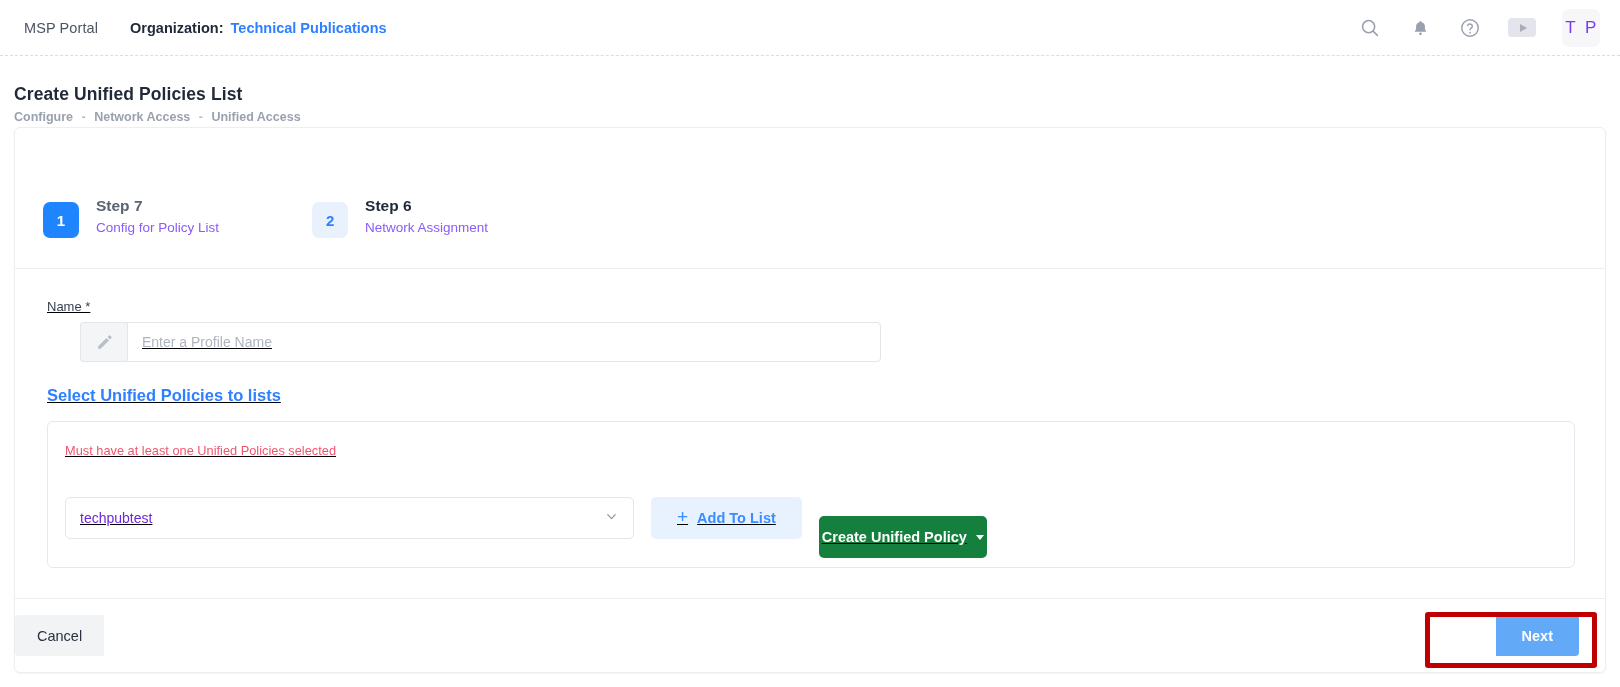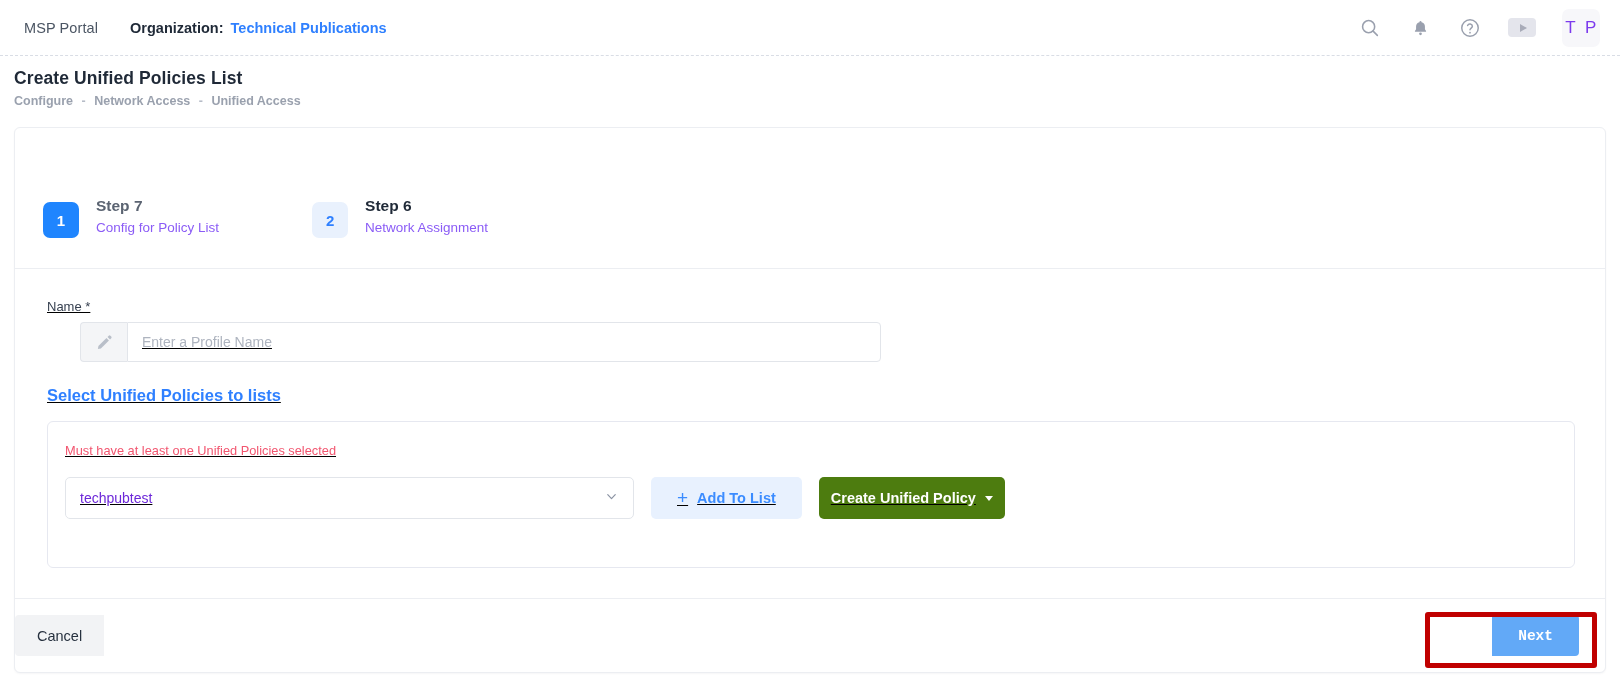--- a/index.html
+++ b/index.html
@@ -43,21 +43,21 @@
     margin-left: 2px;
   }
   .avatar {
     width: 38px; height: 38px; border-radius: 7px; background: #f7f7fa;
     display:flex; align-items:center; justify-content:center;
     color:#7c3aed; font-size: 17px; font-weight: 500; letter-spacing: 2.5px;
     cursor:pointer; padding-left: 2px;
   }
 
   
-  .page-head { position:absolute; top:56px; left:0; width:1620px; padding:12px 0 0 14px; }
+  .page-head { position:absolute; top:72px; left:0; width:1620px; padding:12px 0 0 14px; }
   .page-title { font-size: 17.5px; font-weight: 700; color: #1f2937; letter-spacing:.1px; }
   .breadcrumb { margin-top: 5px; font-size: 12.5px; color: #9aa1ae; font-weight: 700; }
   .breadcrumb .sep { margin: 0 5px; color:#b6bcc7; font-weight:700; }
 
   
   .card {
     position:absolute; left:14px; top:127px; width:1592px; height:546px;
     background:#fff; border:1px solid #eceef2; border-radius:6px;
     box-shadow: 0 1px 2px rgba(16,24,40,.04);
     overflow: hidden;
@@ -119,41 +119,41 @@
     color:#8b93a3;
   }
 
   .btn {
     height: 42px; border-radius:5px; border:none; cursor:pointer;
     font-family: "Liberation Sans", sans-serif; font-size: 14.5px; font-weight:700;
     display:flex; align-items:center; justify-content:center; gap:9px;
   }
   .btn-soft { background:#e8f1fe; color:#3b8cff; padding: 0 26px; }
   .btn-soft .plus { font-size: 19px; font-weight:400; line-height:1; margin-top:-2px; }
-  .btn-primary { background:#4d7c0f; color:#fff; padding: 0 12px; gap:7px; }
+  .btn-primary { background:#15803d; color:#fff; padding: 0 3px; gap:7px;margin-top:39px; }
   .btn-primary .caret {
     width:0;height:0;border-left:4.5px solid transparent;border-right:4.5px solid transparent;
     border-top:5px solid #fff; margin-left:2px;
   }
 
   .footer {
     position:absolute; left:0; bottom:0; width:100%;
     border-top:1px solid #eceef2; height: 74px;
     display:flex; align-items:center; justify-content:space-between;
     padding-right: 26px; gap: 0;
   }
   .btn-cancel {
     background:#f2f3f5; color:#27313f; font-weight:400; font-size:14.5px;
     height: 41px; padding: 0 22px; border-radius:4px 0 0 4px; border:none; cursor:pointer;
     font-family:"Liberation Sans", sans-serif;
   }
   .btn-next {
     background:#62a9f7; color:#fff; font-weight:700; font-size:14.5px;
     height: 41px; padding: 0 26px; border-radius:0 4px 4px 0; border:none; cursor:pointer;
-    font-family:Liberation Mono, monospace;
+    font-family:Liberation Sans, sans-serif;
   }
 
   .highlight-box {
     position:absolute; left:1425px; top:612px; width:172px; height:56px;
     border: 5px solid #c00000; border-radius:3px; pointer-events:none; z-index: 50;
   }
 </style>
 </head>
 <body>
 

